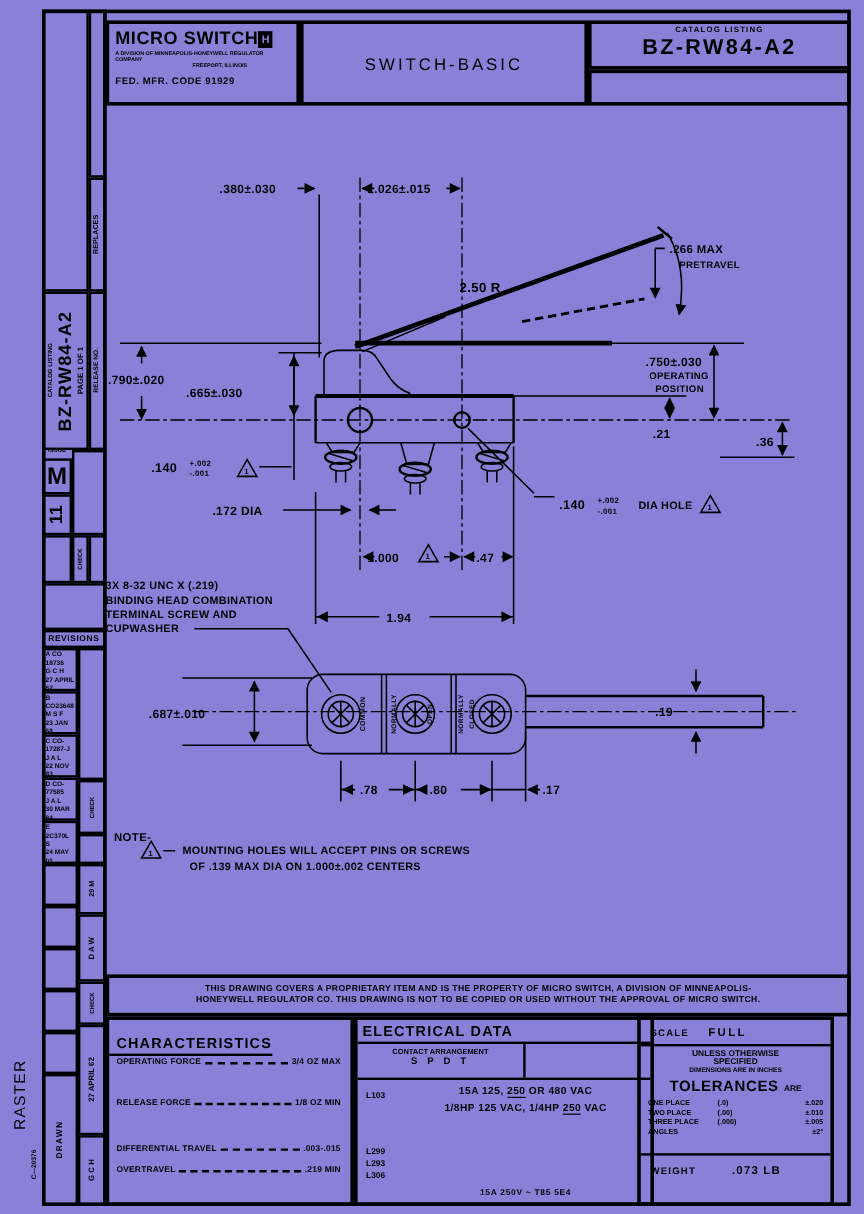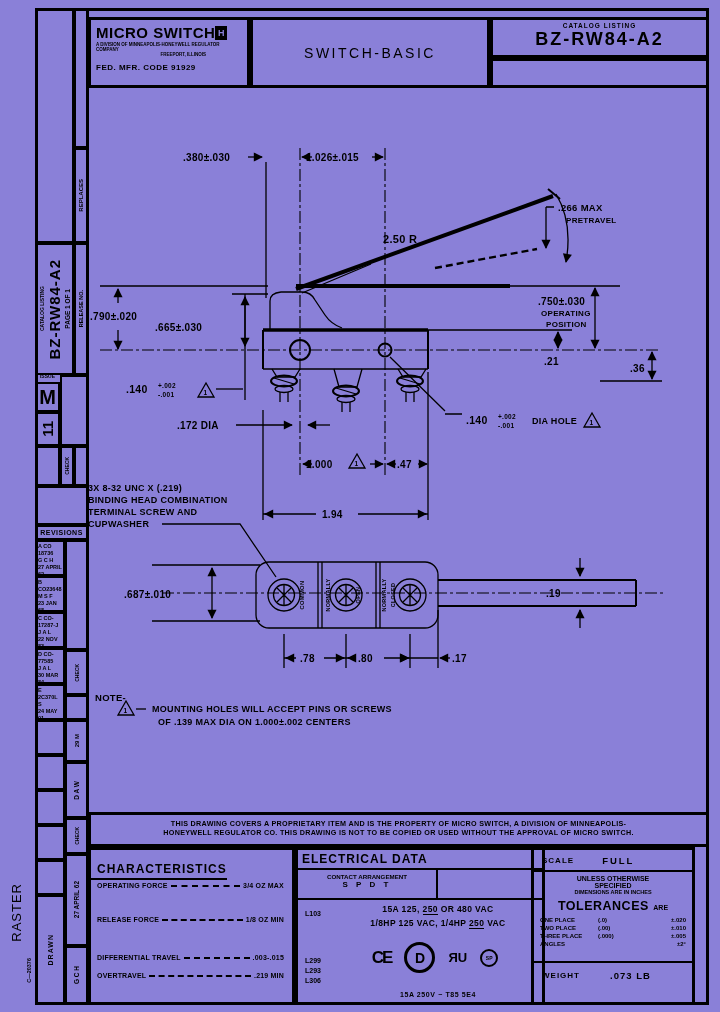--- a/index.html
+++ b/index.html
@@ -390,34 +390,28 @@
         <span>15A 125, </span><span class="u">250</span><span> OR 480 VAC</span>
       </div>
       <div class="abs" style="left:40px;right:4px;top:18px;text-align:center;font-size:8.5px;font-weight:700;letter-spacing:.4px;">
         <span>1/8HP 125 VAC, 1/4HP </span><span class="u">250</span><span> VAC</span>
       </div>
       <div class="abs" style="left:7px;top:56px;font-size:7px;font-weight:700;line-height:10px;">
         <div>L299</div>
         <div>L293</div>
         <div>L306</div>
       </div>
-      <div class="abs markrow" style="left:50px;right:20px;top:42px;">
-        <span class="ce">CE</span>
-        <span class="dcirc">D</span>
-        <span class="ul">ЯU</span>
-        <span class="spcirc">SP</span>
-      </div>
       <div class="abs" style="left:40px;right:4px;bottom:5px;text-align:center;font-size:7px;font-weight:700;letter-spacing:.6px;">15A 250V ~ T85 5E4</div>
     </div>
   </div>
 
   <div class="abs bx3" style="left:531px;top:847px;width:164px;height:158px;">
     <div style="display:flex;align-items:center;height:20px;border-bottom:2.5px solid #000;">
       <span style="font-size:8px;font-weight:700;margin-left:8px;letter-spacing:1px;">SCALE</span>
-      <span style="font-size:9.5px;font-weight:700;margin-left:28px;letter-spacing:2px;">FULL</span>
+      <span style="font-size:9.5px;font-weight:700;margin-left:16px;letter-spacing:2px;">FULL</span>
     </div>
     <div style="border-bottom:2.5px solid #000;padding-top:3px;height:86px;">
       <div style="text-align:center;font-size:7px;font-weight:700;">UNLESS OTHERWISE</div>
       <div style="text-align:center;font-size:7px;font-weight:700;">SPECIFIED</div>
       <div style="text-align:center;font-size:5.5px;font-weight:700;">DIMENSIONS ARE IN INCHES</div>
       <div style="text-align:center;margin:1px 0 2px 0;">
         <span style="font-size:12.5px;font-weight:700;letter-spacing:.5px;">TOLERANCES</span>
         <span style="font-size:7px;font-weight:700;">ARE</span>
       </div>
       <div class="tol">

